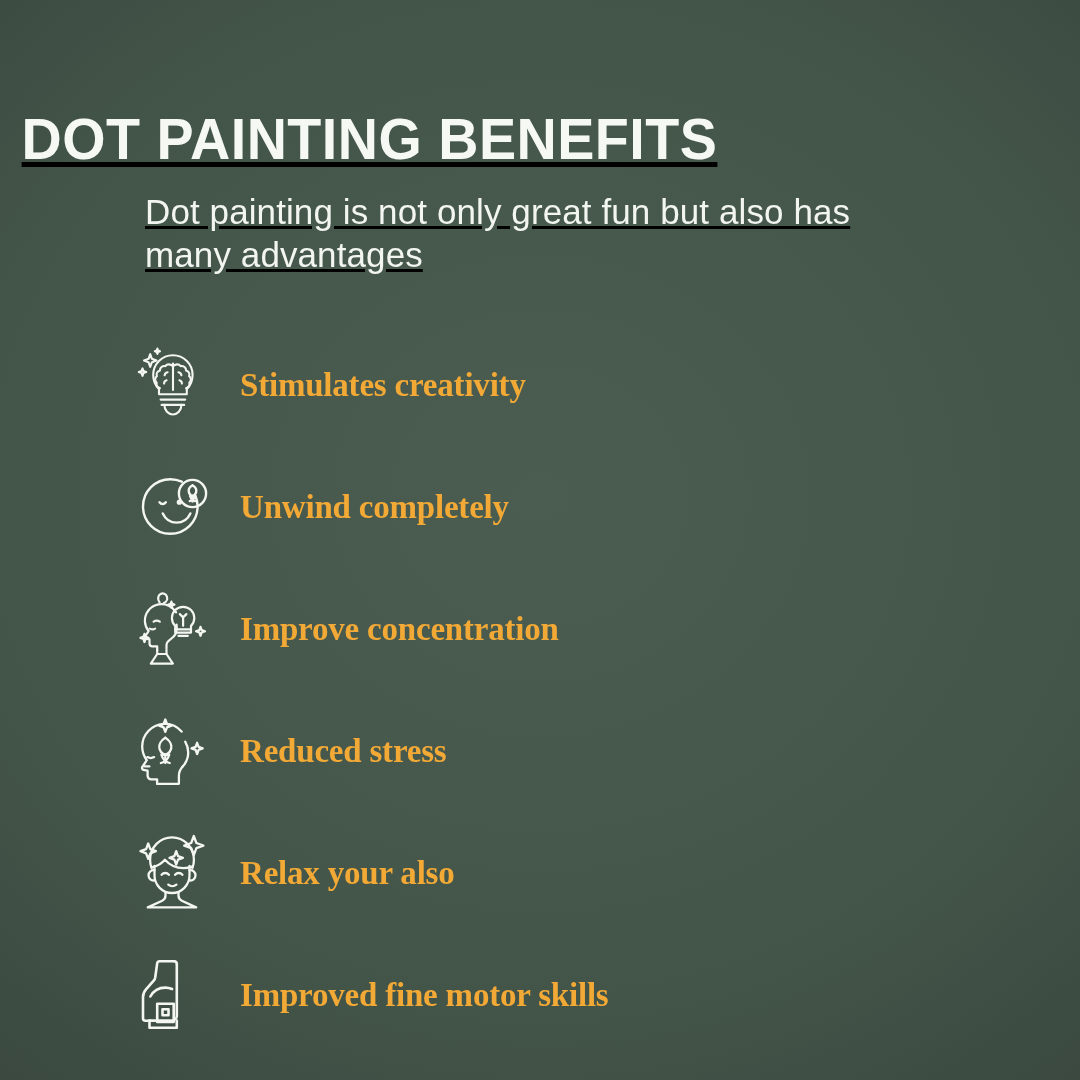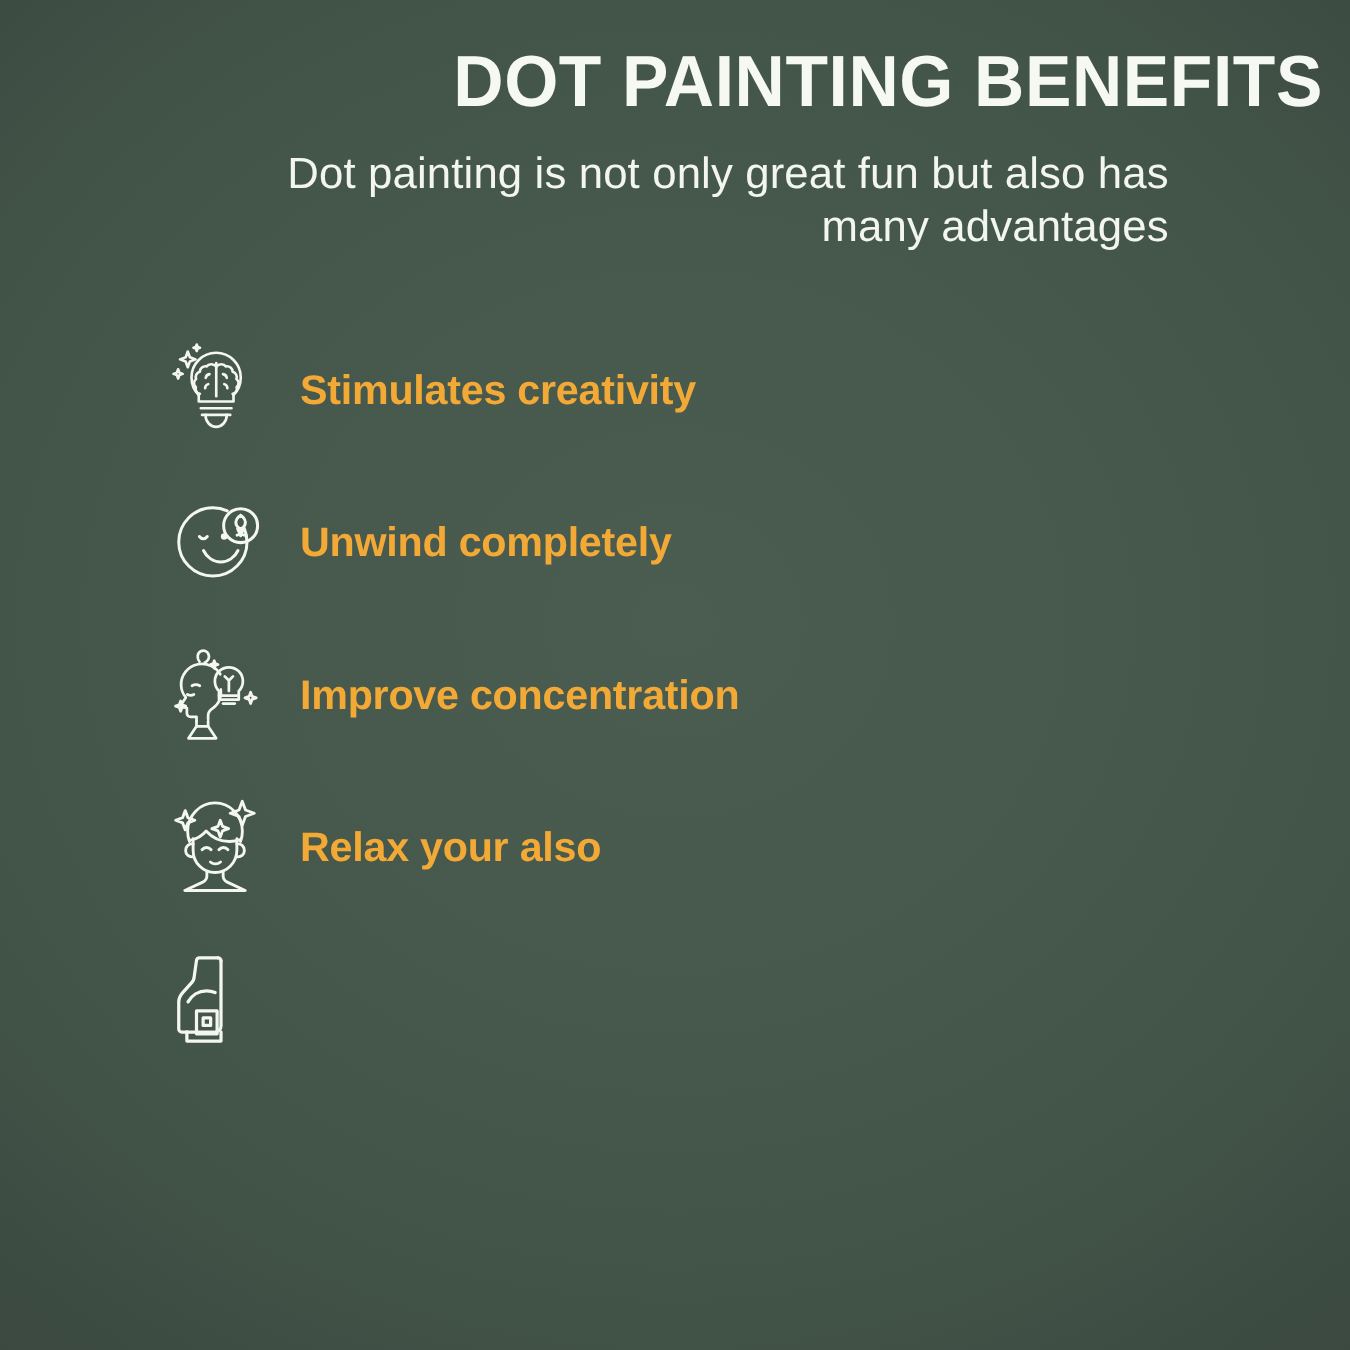--- a/index.html
+++ b/index.html
@@ -26,22 +26,23 @@
         #3B4941 100%),
       #44564A;
     display: flex;
     flex-direction: column;
     align-items: center;
   }
 
   
   #header {
     width: 100%;
-    text-align: right;
-    padding-top: 35px;
+    text-align: left;
+    padding-top: 108px;
+    text-decoration: underline;
   }
   #title {
     color: #F6F8F4;
     font-size: 58px;
     line-height: 62px;
     font-weight: 700;
     letter-spacing: 0.5px;
     font-family: "Liberation Sans Narrow", "Liberation Sans", sans-serif;
     transform: scaleX(0.96);
     margin: 0;
@@ -63,20 +64,21 @@
     display: flex;
     flex-direction: column;
     align-items: flex-start;
     padding-left: 136px;
     box-sizing: border-box;
   }
   .benefit-row {
     display: flex;
     align-items: center;
     height: 122px;
+    font-family: Liberation Serif, serif;
   }
   .benefit-icon {
     width: 76px;
     height: 80px;
     flex: 0 0 76px;
     display: flex;
     align-items: center;
     justify-content: center;
   }
   .benefit-icon svg {
@@ -169,20 +171,37 @@
           <path d="M41.4 45.8h9.4"></path>
           <path d="M46.1 27.4v8.4M46.1 27.4l-3.3-3.3M46.1 27.4l3.3-3.3"></path>
           <path d="M63.5 36.8l1.2 3.3 3.3 1.2-3.3 1.2-1.2 3.3-1.2-3.3-3.3-1.2 3.3-1.2z"></path>
           <path d="M7.5 43.8l1.1 3 3 1.1-3 1.1-1.1 3-1.1-3-3-1.1 3-1.1z"></path>
           <path d="M34.4 11.6l.8 2.2 2.2.8-2.2.8-.8 2.2-.8-2.2-2.2-.8 2.2-.8z"></path>
         </svg>
       </span>
       <span class="benefit-label">Improve concentration</span>
     </div>
 
+    <div class="benefit-row">
+      <span class="benefit-icon">
+        <svg viewBox="0 0 74 78" fill="none" stroke="#F4F6F2" stroke-width="2.3" stroke-linecap="round" stroke-linejoin="round">
+          <path d="M44.6 19.6C40.3 14.5 33.7 11.4 26.5 11.9 14.6 12.7 5.2 22.6 5.2 34.6c0 5.1 1.7 9.8 4.6 13.6l-4.5 6.8c-.7 1.1-.1 2.5 1.2 2.8l4.1.9v5.1c0 2 1.6 3.6 3.6 3.6h5.9v4.4"></path>
+          <path d="M20.1 71.8h21.8V64c0-3.6 1.4-6.9 3.8-9.5"></path>
+          <path d="M45.7 54.5c3.4-3.7 5.5-8.5 5.5-13.9 0-4-1.1-7.7-3-10.9"></path>
+          <path d="M10.3 45.1c2.1 1.2 4.7 1.2 6.8 0"></path>
+          <path d="M7.8 54.4h4.6"></path>
+          <path d="M28.3 25.8c-4.4 2.6-6.8 7.2-5.7 11.3 1.1 4.1 5.3 6.5 9.6 5.6-1.1 4.1-4.1 7.3-8.3 8.3"></path>
+          <path d="M28.3 25.8c4.4 2.6 6.8 7.2 5.7 11.3-1.1 4.1-5.3 6.5-9.6 5.6 1.1 4.1 4.1 7.3 8.3 8.3"></path>
+          <path d="M28.3 42.7v8.3"></path>
+          <path d="M28.3 7.5l1.7 4.5 4.5 1.7-4.5 1.7-1.7 4.5-1.7-4.5-4.5-1.7 4.5-1.7z"></path>
+          <path d="M60.1 30.8l1.5 4.1 4.1 1.5-4.1 1.5-1.5 4.1-1.5-4.1-4.1-1.5 4.1-1.5z"></path>
+        </svg>
+      </span>
+      <span class="benefit-label">Reduced stress</span>
+    </div>
 
     <div class="benefit-row">
       <span class="benefit-icon">
         <svg viewBox="0 0 74 78" fill="none" stroke="#F4F6F2" stroke-width="2.3" stroke-linecap="round" stroke-linejoin="round">
           <path d="M14.6 34.2c-1-2.6-1.5-5.4-1.5-8.3 0-12.5 9.8-22.6 21.9-22.6s21.9 10.1 21.9 22.6c0 2.9-.5 5.7-1.5 8.3"></path>
           <path d="M15.6 33.1c4.9-1 9.2-3.6 12.3-7.3 4.7 5.3 11.5 8.4 18.6 8.4 3 0 5.9-.5 8.6-1.5"></path>
           <path d="M17.5 31.9v9.4c0 9.8 7.9 17.7 17.5 17.7s17.5-7.9 17.5-17.7v-9.4"></path>
           <path d="M17.5 36.2c-3.2-.6-6 1.8-6 5.1 0 3.3 2.8 5.7 6 5.1"></path>
           <path d="M52.5 36.2c3.2-.6 6 1.8 6 5.1 0 3.3-2.8 5.7-6 5.1"></path>
           <path d="M24.6 40.8c2-2.4 5.3-2.4 7.3 0"></path>
@@ -202,18 +221,19 @@
         <svg viewBox="0 0 74 78" fill="none" stroke="#F4F6F2" stroke-width="2.6" stroke-linecap="round" stroke-linejoin="round">
           <path d="M37.3 5.2H22.6c-1.2 0-2.2.9-2.4 2.1l-2 14.2c-.2 1.2-.7 2.3-1.5 3.2L9 33.3c-1.9 2.1-3 4.8-3 7.7v21.2c0 1.4 1.1 2.5 2.5 2.5h4"></path>
           <path d="M39.8 7.7v52.1c0 2.6-2.1 4.8-4.8 4.8H12.5"></path>
           <path d="M39.8 7.7c0-1.4-1.1-2.5-2.5-2.5"></path>
           <path d="M12.5 64.5v7.3h27.3v-7.3"></path>
           <path d="M13.4 40.5c2.9-5.4 8.6-8.9 14.9-8.9 2.4 0 4.7.5 6.8 1.4"></path>
           <path d="M20.2 47.7h16.5v18.3H20.2z"></path>
           <path d="M25.5 53.3h6v6h-6z"></path>
         </svg>
       </span>
+      <span class="benefit-label">Improved fine motor skills</span>
     </div>
 
   </div>
 
 
 </div>
 
 </body></html>

